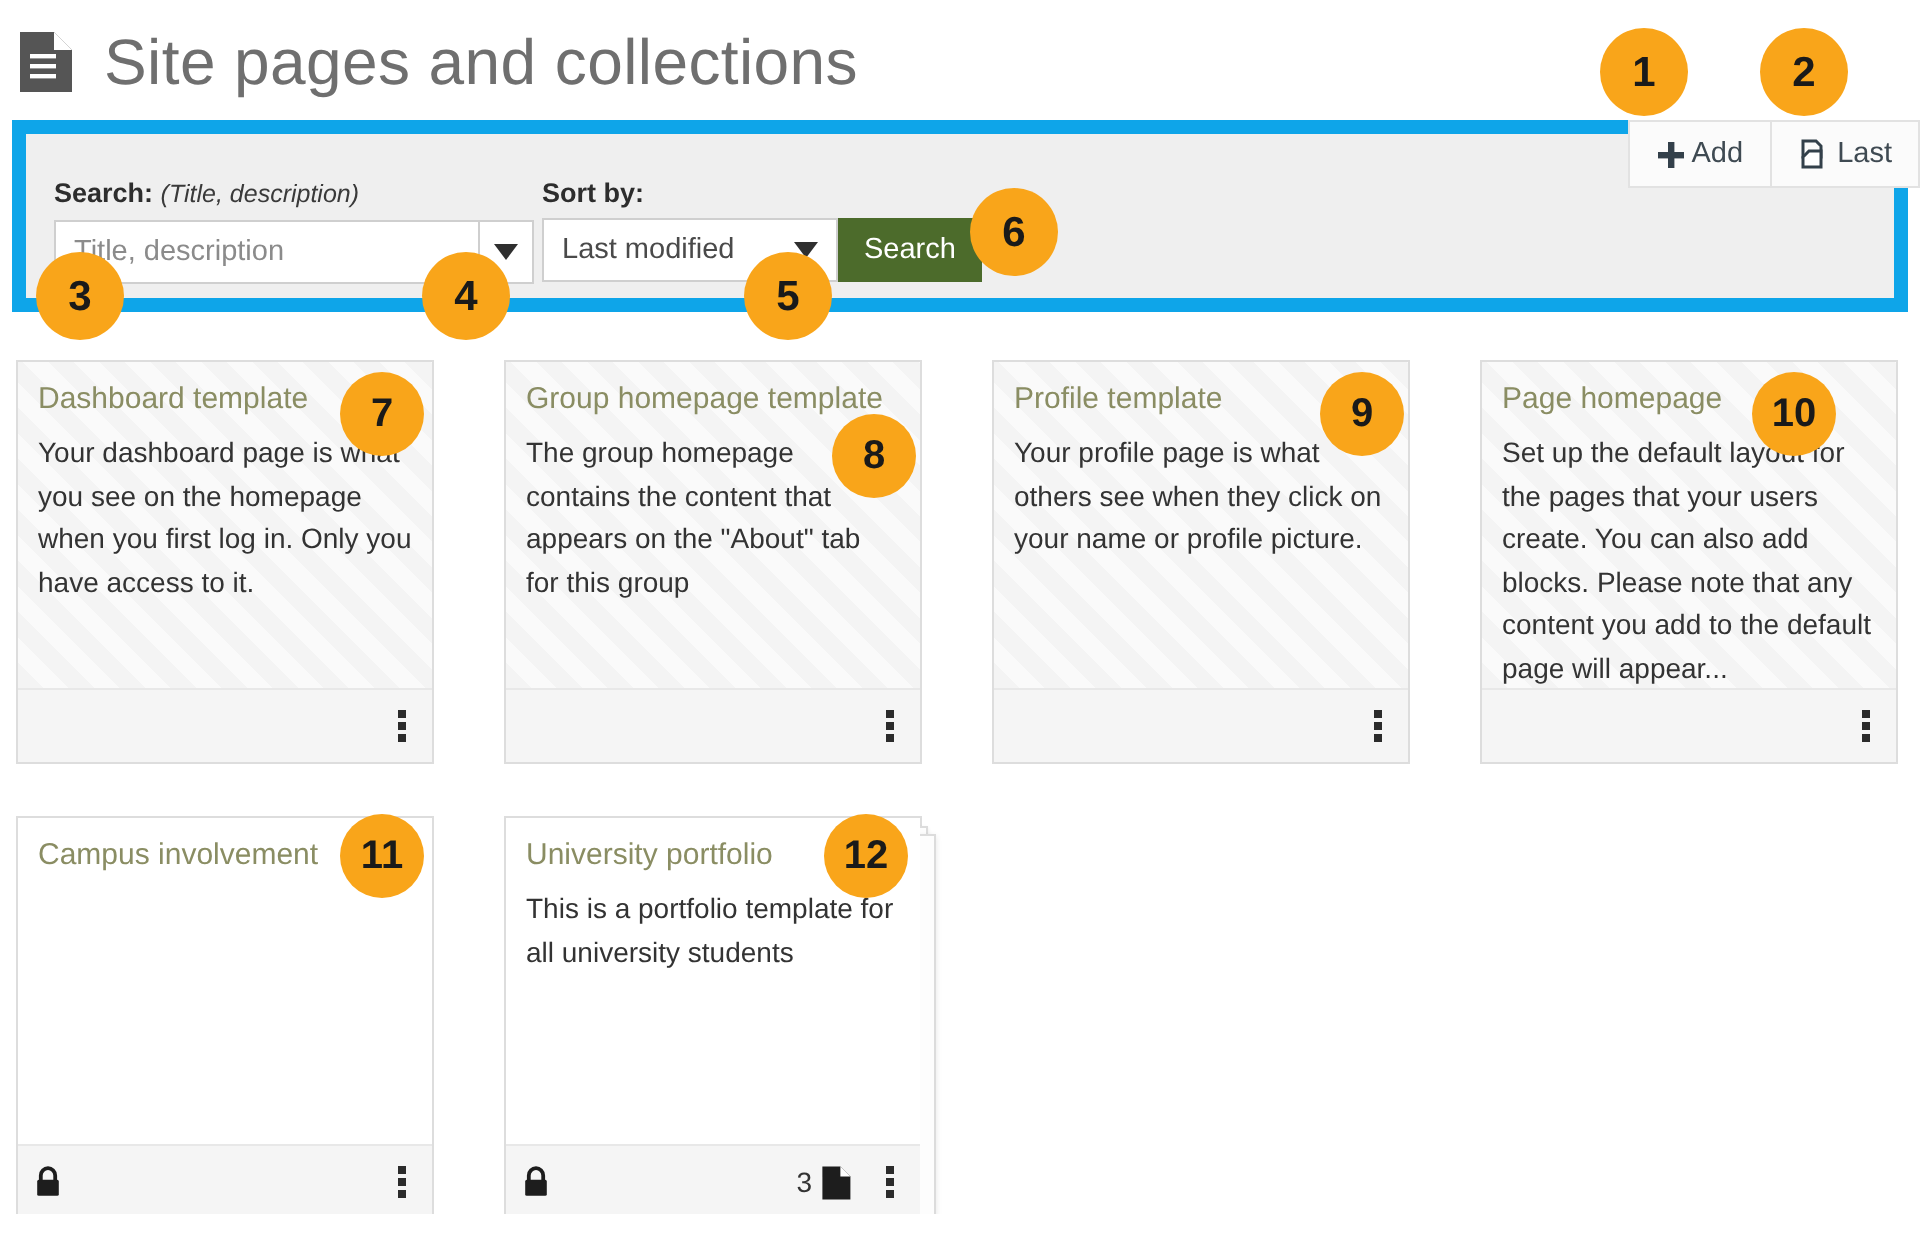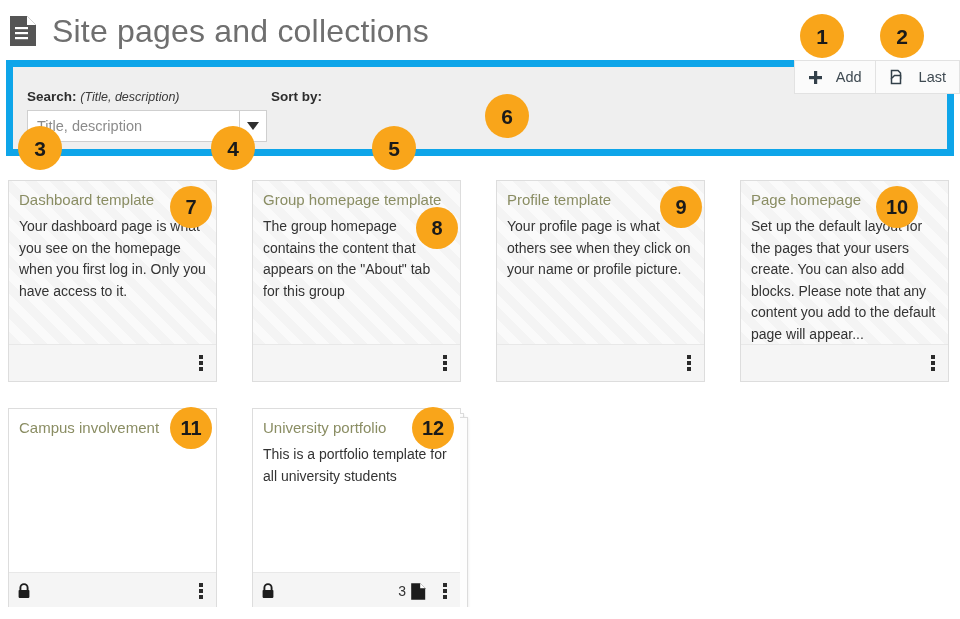--- a/index.html
+++ b/index.html
@@ -25,21 +25,21 @@
     font-size: 32px; font-weight: 400; color: #6f6f6f;
     letter-spacing: 0.2px; white-space: nowrap; line-height: 34px;
   }
 
   
   .action-bar {
     position: absolute; right: 0; top: 60px;
     display: flex; height: 34px;
   }
   .action-btn {
-    display: flex; align-items: center; gap: 13px;
+    display: flex; align-items: center; gap: 3px;
     background: #fbfbfb; border: 1px solid #e2e2e2;
     height: 34px; padding: 0 13px;
     font-size: 14.5px; color: #3f4a52; cursor: pointer;
     line-height: 1;
   }
   .action-btn + .action-btn { border-left: none; }
   .action-btn .glyph { display: flex; align-items: center; }
 
   
   .search-panel {
@@ -183,20 +183,27 @@
       <div class="input-wrap">
         <div class="text-input">Title, description</div>
         <div class="input-caret">
           <span class="caret-dn"></span>
         </div>
       </div>
     </div>
 
     <div class="field-group" style="left:258px; top:22px;">
       <div class="field-label">Sort by:</div>
+      <div class="input-wrap">
+        <div class="select-box">
+          <span>Last modified</span>
+          <span class="caret-dn"></span>
+        </div>
+        <button class="search-submit">Search</button>
+      </div>
     </div>
 
   </div>
 
   <div class="action-bar">
     <button class="action-btn">
       <span class="glyph">
         <svg width="15" height="15" viewBox="0 0 15 15">
           <rect x="6" y="1" width="3.2" height="13" fill="#33404a"></rect>
           <rect x="1" y="6" width="13" height="3.2" fill="#33404a"></rect>

